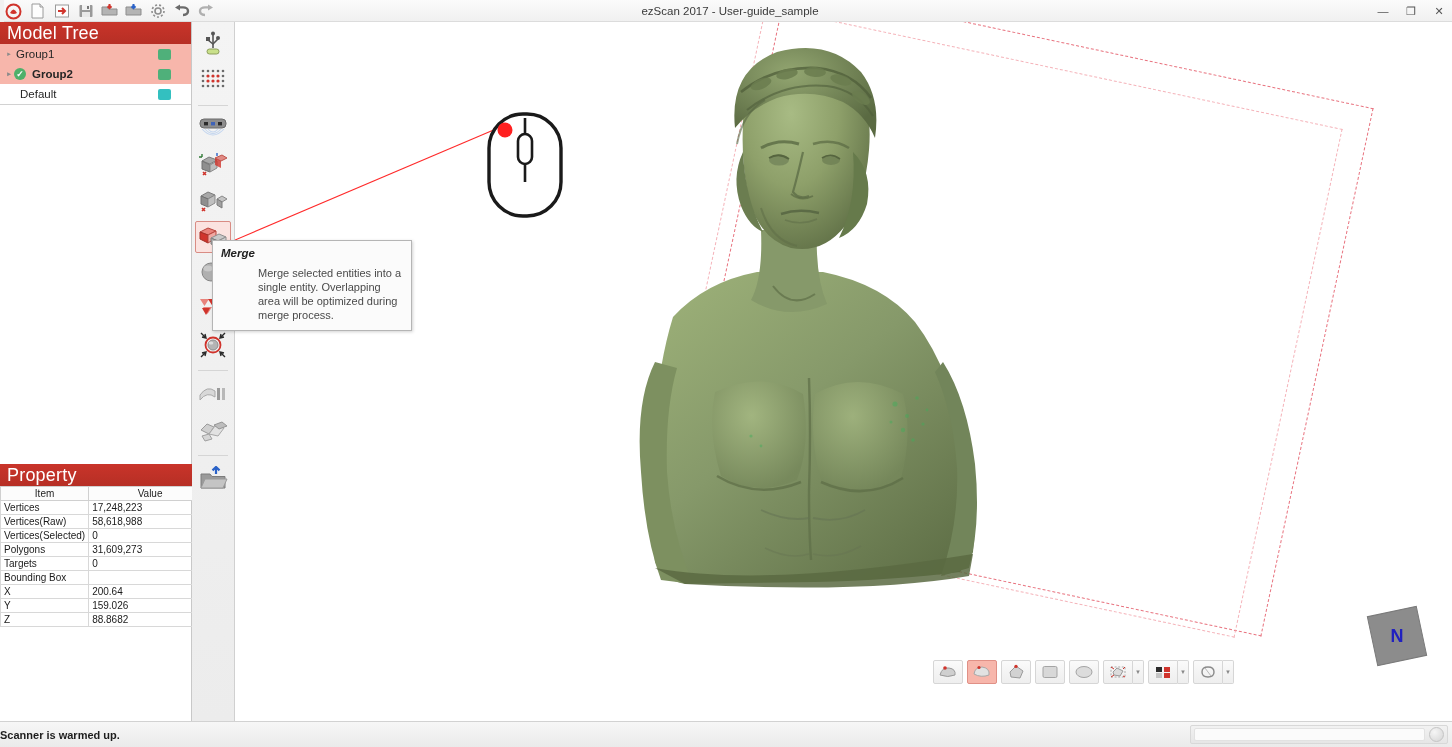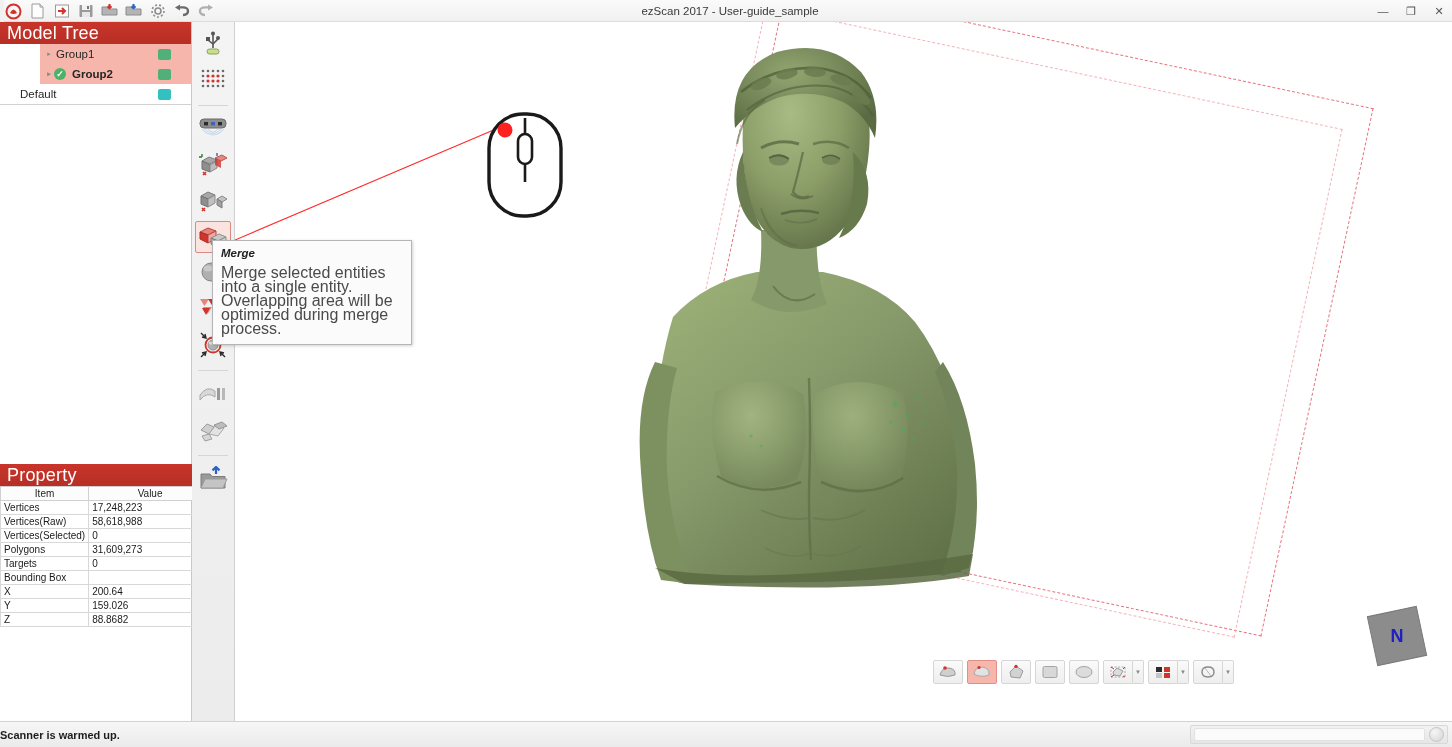--- a/index.html
+++ b/index.html
@@ -45,21 +45,21 @@
   .panel-header {
     height: 22px; background: linear-gradient(#c9342a, #b62f25);
     color: #fff; font-size: 18px; line-height: 22px; padding-left: 7px;
     font-family: "Liberation Sans", sans-serif; letter-spacing: .2px;
   }
   .tree { border-bottom: 1px solid #d2d2d2; }
   .tree-row {
     height: 20px; display: flex; align-items: center; font-size: 11.5px;
     color: #262626; padding-left: 4px; position: relative; cursor: pointer;
   }
-  .tree-row.sel { background: #f7b6ab; margin-left: 40px; }
+  .tree-row.sel { background: #f7b6ab; }
   .tree-row.sel.bold { font-weight: bold; }
   .tree-arrow {
     width: 10px; font-size: 7px; color: #8a8a8a; display: inline-block; text-align: center;
   }
   .tree-check {
     width: 12px; height: 12px; border-radius: 50%; background: #4fb06a;
     color: #fff; font-size: 9px; line-height: 12px; text-align: center; margin-right: 4px;
     flex: 0 0 auto;
   }
   .tree-label { flex: 1 1 auto; padding-left: 2px; }
@@ -118,21 +118,21 @@
   .mousehint { position: absolute; left: 248px; top: 88px; }
   .hintline { position: absolute; left: 0px; top: 90px; pointer-events: none; }
 
   
   .tooltip {
     position: absolute; left: 212px; top: 240px; width: 200px;
     background: #fbfbfb; border: 1px solid #b5b5b5; box-shadow: 1px 1px 3px rgba(0,0,0,.18);
     padding: 6px 8px 8px 8px; z-index: 40;
   }
   .tt-title { font-size: 11.5px; font-weight: bold; color: #222; margin-bottom: 7px; font-style: italic; }
-  .tt-body { font-size: 16px; color: #4a4a4a; line-height: 14px; }
+  .tt-body { font-size: 11px; color: #4a4a4a; line-height: 14px; margin-left: 37px; }
 
   
   .viewbar {
     position: absolute; left: 698px; bottom: 36px; height: 26px;
     display: flex; align-items: center; gap: 4px; z-index: 20;
   }
   .vwbtn {
     width: 30px; height: 24px; display: flex; align-items: center; justify-content: center;
     background: linear-gradient(#fafafa,#eeeeee); border: 1px solid #d6d6d6; border-radius: 2px;
     cursor: pointer;

